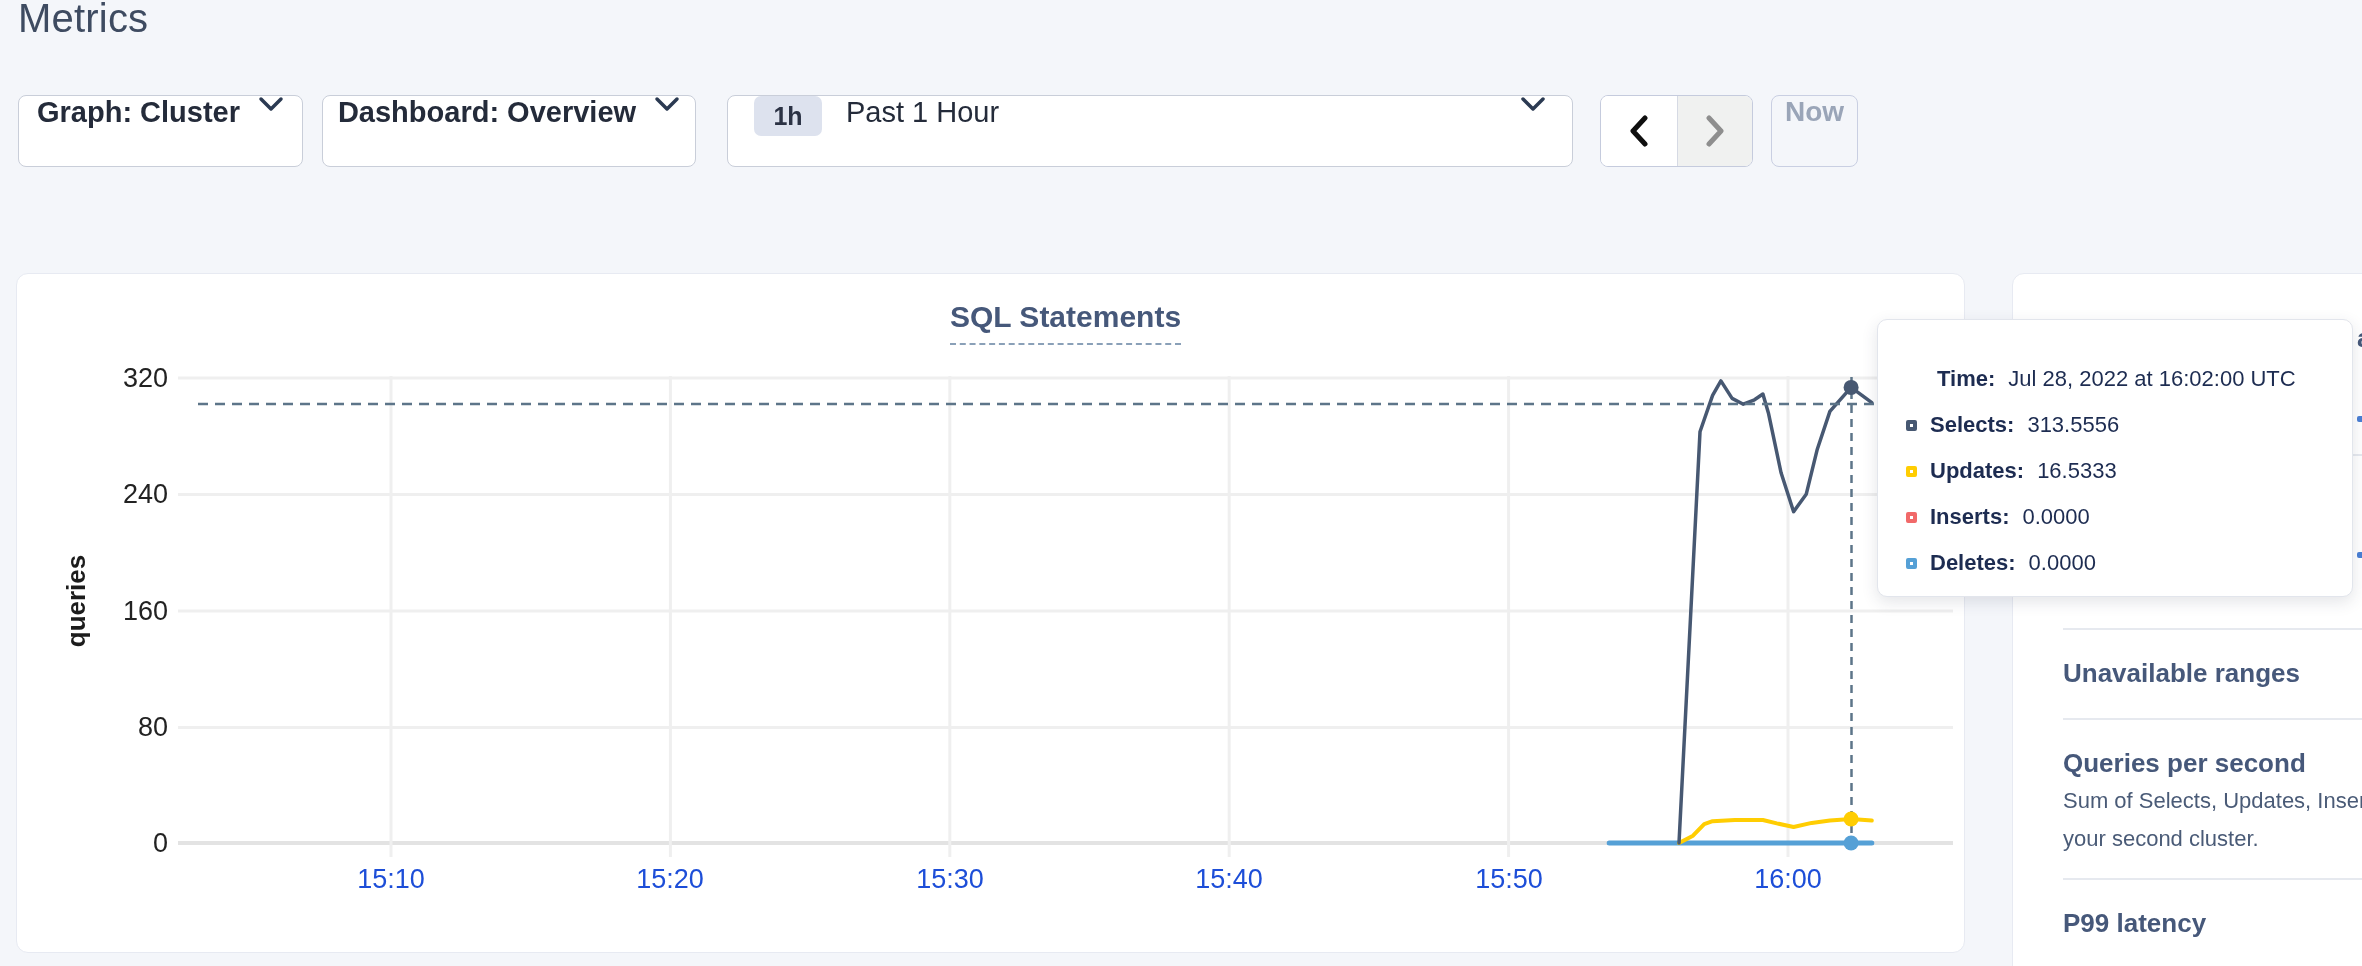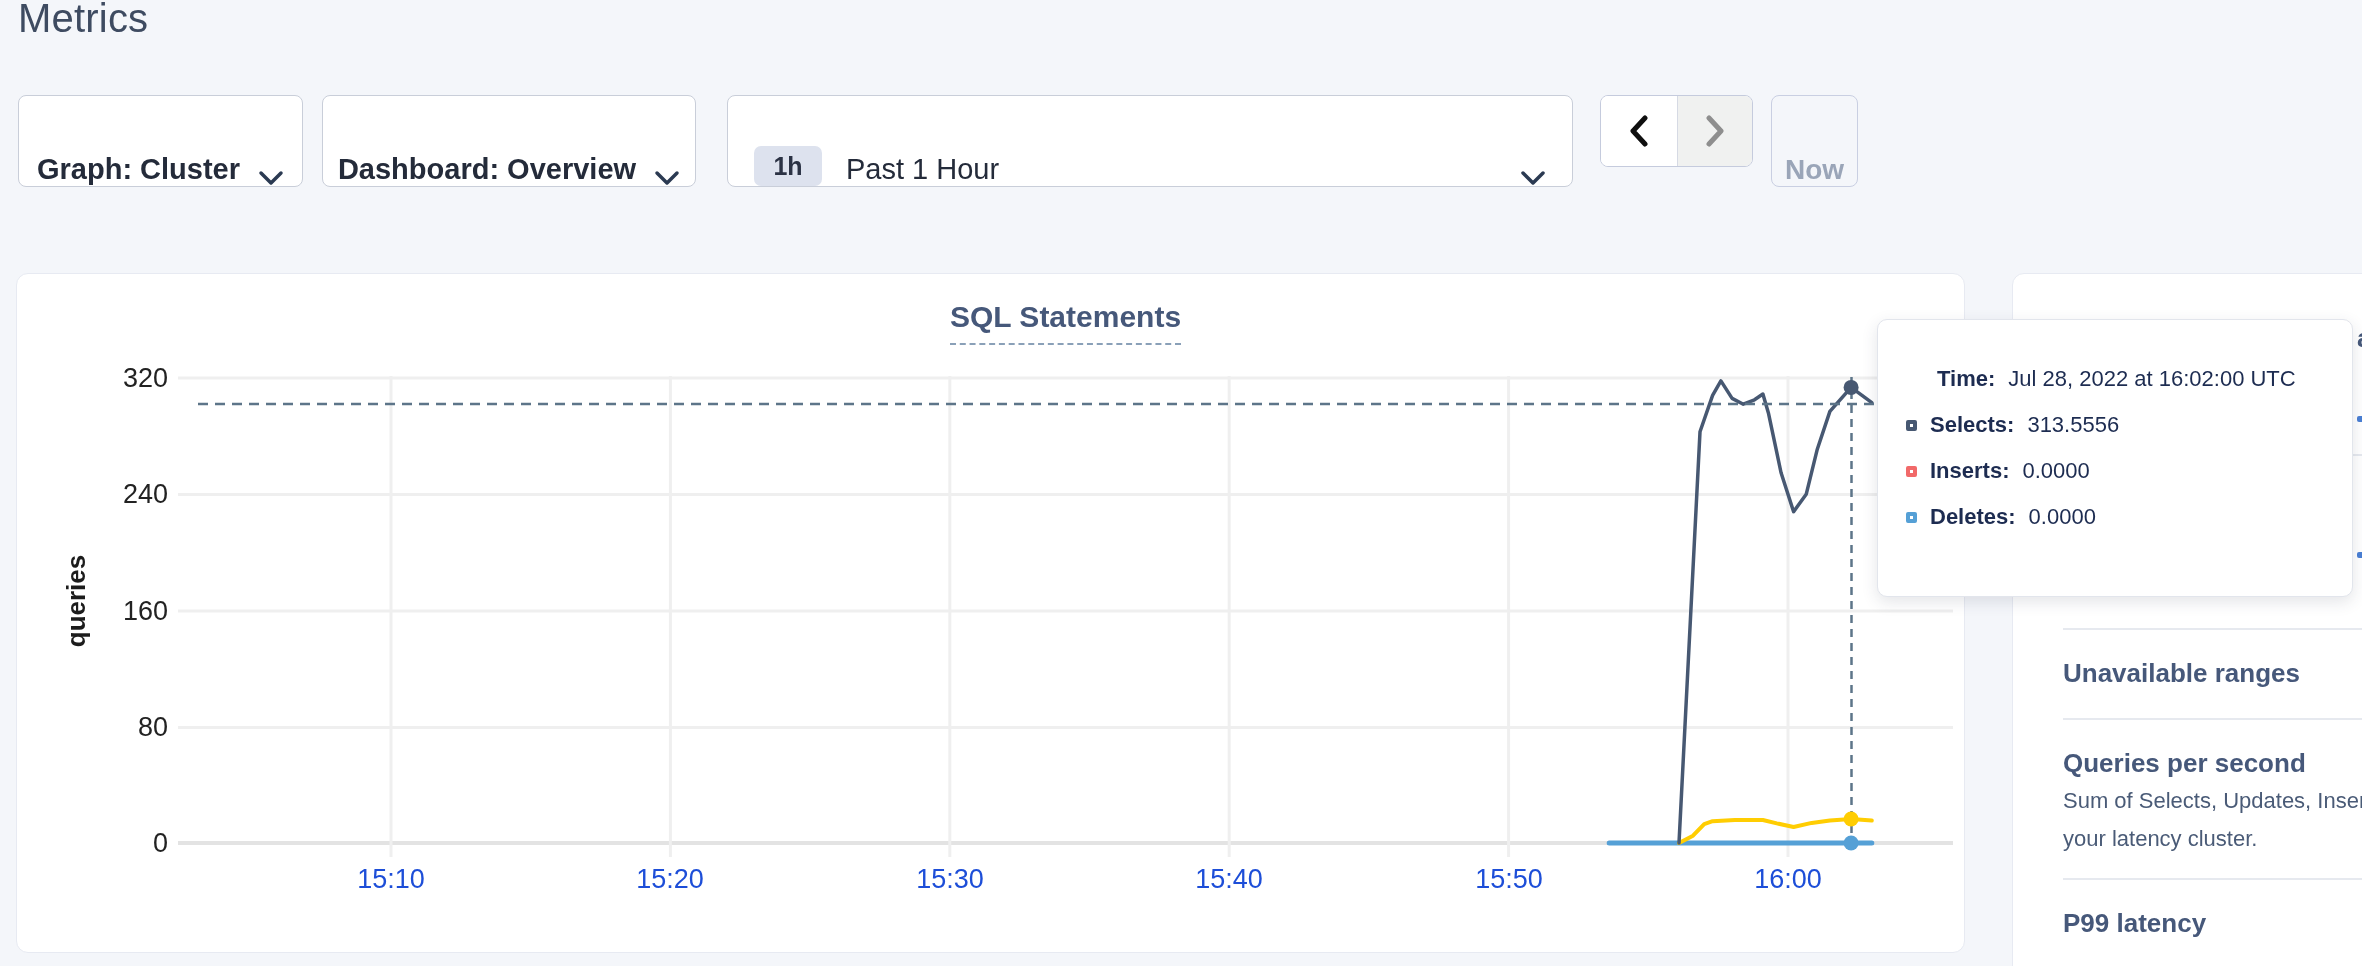--- a/index.html
+++ b/index.html
@@ -8,23 +8,23 @@
     position:relative; width:2362px; height:966px; overflow:hidden;
     background:#f4f6fa; font-family:Liberation Sans, sans-serif;
   }
   
   .page-title {
     position:absolute; left:18px; top:-4px; font-size:40px; font-weight:500;
     color:#3e4b61; letter-spacing:0.2px;
   }
   
   .btn {
-    position:absolute; top:95px; height:92px; background:#fff;
+    position:absolute; top:95px; height:72px; background:#fff;
     border:1.5px solid #c9ced9; border-radius:8px; display:flex;
-    align-items:flex-end; justify-content:center; cursor:pointer;
+    align-items:flex-start; justify-content:center; cursor:pointer;
     font-family:inherit; font-size:29px; font-weight:600; color:#242b3a;
   }
   .dd-chevron { margin-left:18px; display:block; }
   .graph-dd { left:18px; width:285px; }
   .dash-dd { left:322px; width:374px; }
   .time-dd { left:727px; width:846px; justify-content:flex-start; padding:0 26px; font-weight:500; }
   .time-badge {
     background:#dde2ee; border-radius:7px; width:68px; height:40px;
     display:flex; align-items:center; justify-content:center;
     font-size:25px; font-weight:700; color:#2b3244; margin-right:24px;
@@ -194,37 +194,42 @@
     <span class="sb-frag-link" style="top:142px"></span>
     <div class="sb-frag-divider" style="top:180px"></div>
     <span class="sb-frag-link" style="top:278px"></span>
     <div class="sb-divider" style="top:354px"></div>
 
     <div class="sb-heading" style="top:384px">Unavailable ranges</div>
     <div class="sb-divider" style="top:444px"></div>
 
     <div class="sb-heading" style="top:474px">Queries per second</div>
     <div class="sb-desc" style="top:508px">Sum of Selects, Updates, Inser</div>
-    <div class="sb-desc" style="top:546px">your latency cluster.</div>
+    <div class="sb-desc" style="top:546px">your second cluster.</div>
     <div class="sb-divider" style="top:604px"></div>
 
     <div class="sb-heading" style="top:634px">P99 latency</div>
   </div>
 
   <div class="tooltip">
     <div class="tt-row time">
       <span class="tt-label">Time:</span>
       <span class="tt-value">Jul 28, 2022 at 16:02:00 UTC</span>
     </div>
     <div class="tt-row">
       <span class="tt-swatch" style="border-color: rgb(71, 88, 114);"></span>
       <span class="tt-label">Selects:</span>
       <span class="tt-value">313.5556</span>
     </div>
     <div class="tt-row">
+      <span class="tt-swatch" style="border-color: rgb(255, 205, 2);"></span>
+      <span class="tt-label">Updates:</span>
+      <span class="tt-value">16.5333</span>
+    </div>
+    <div class="tt-row">
       <span class="tt-swatch" style="border-color: rgb(241, 105, 105);"></span>
       <span class="tt-label">Inserts:</span>
       <span class="tt-value">0.0000</span>
     </div>
     <div class="tt-row">
       <span class="tt-swatch" style="border-color: rgb(85, 160, 214);"></span>
       <span class="tt-label">Deletes:</span>
       <span class="tt-value">0.0000</span>
     </div>
   </div>

